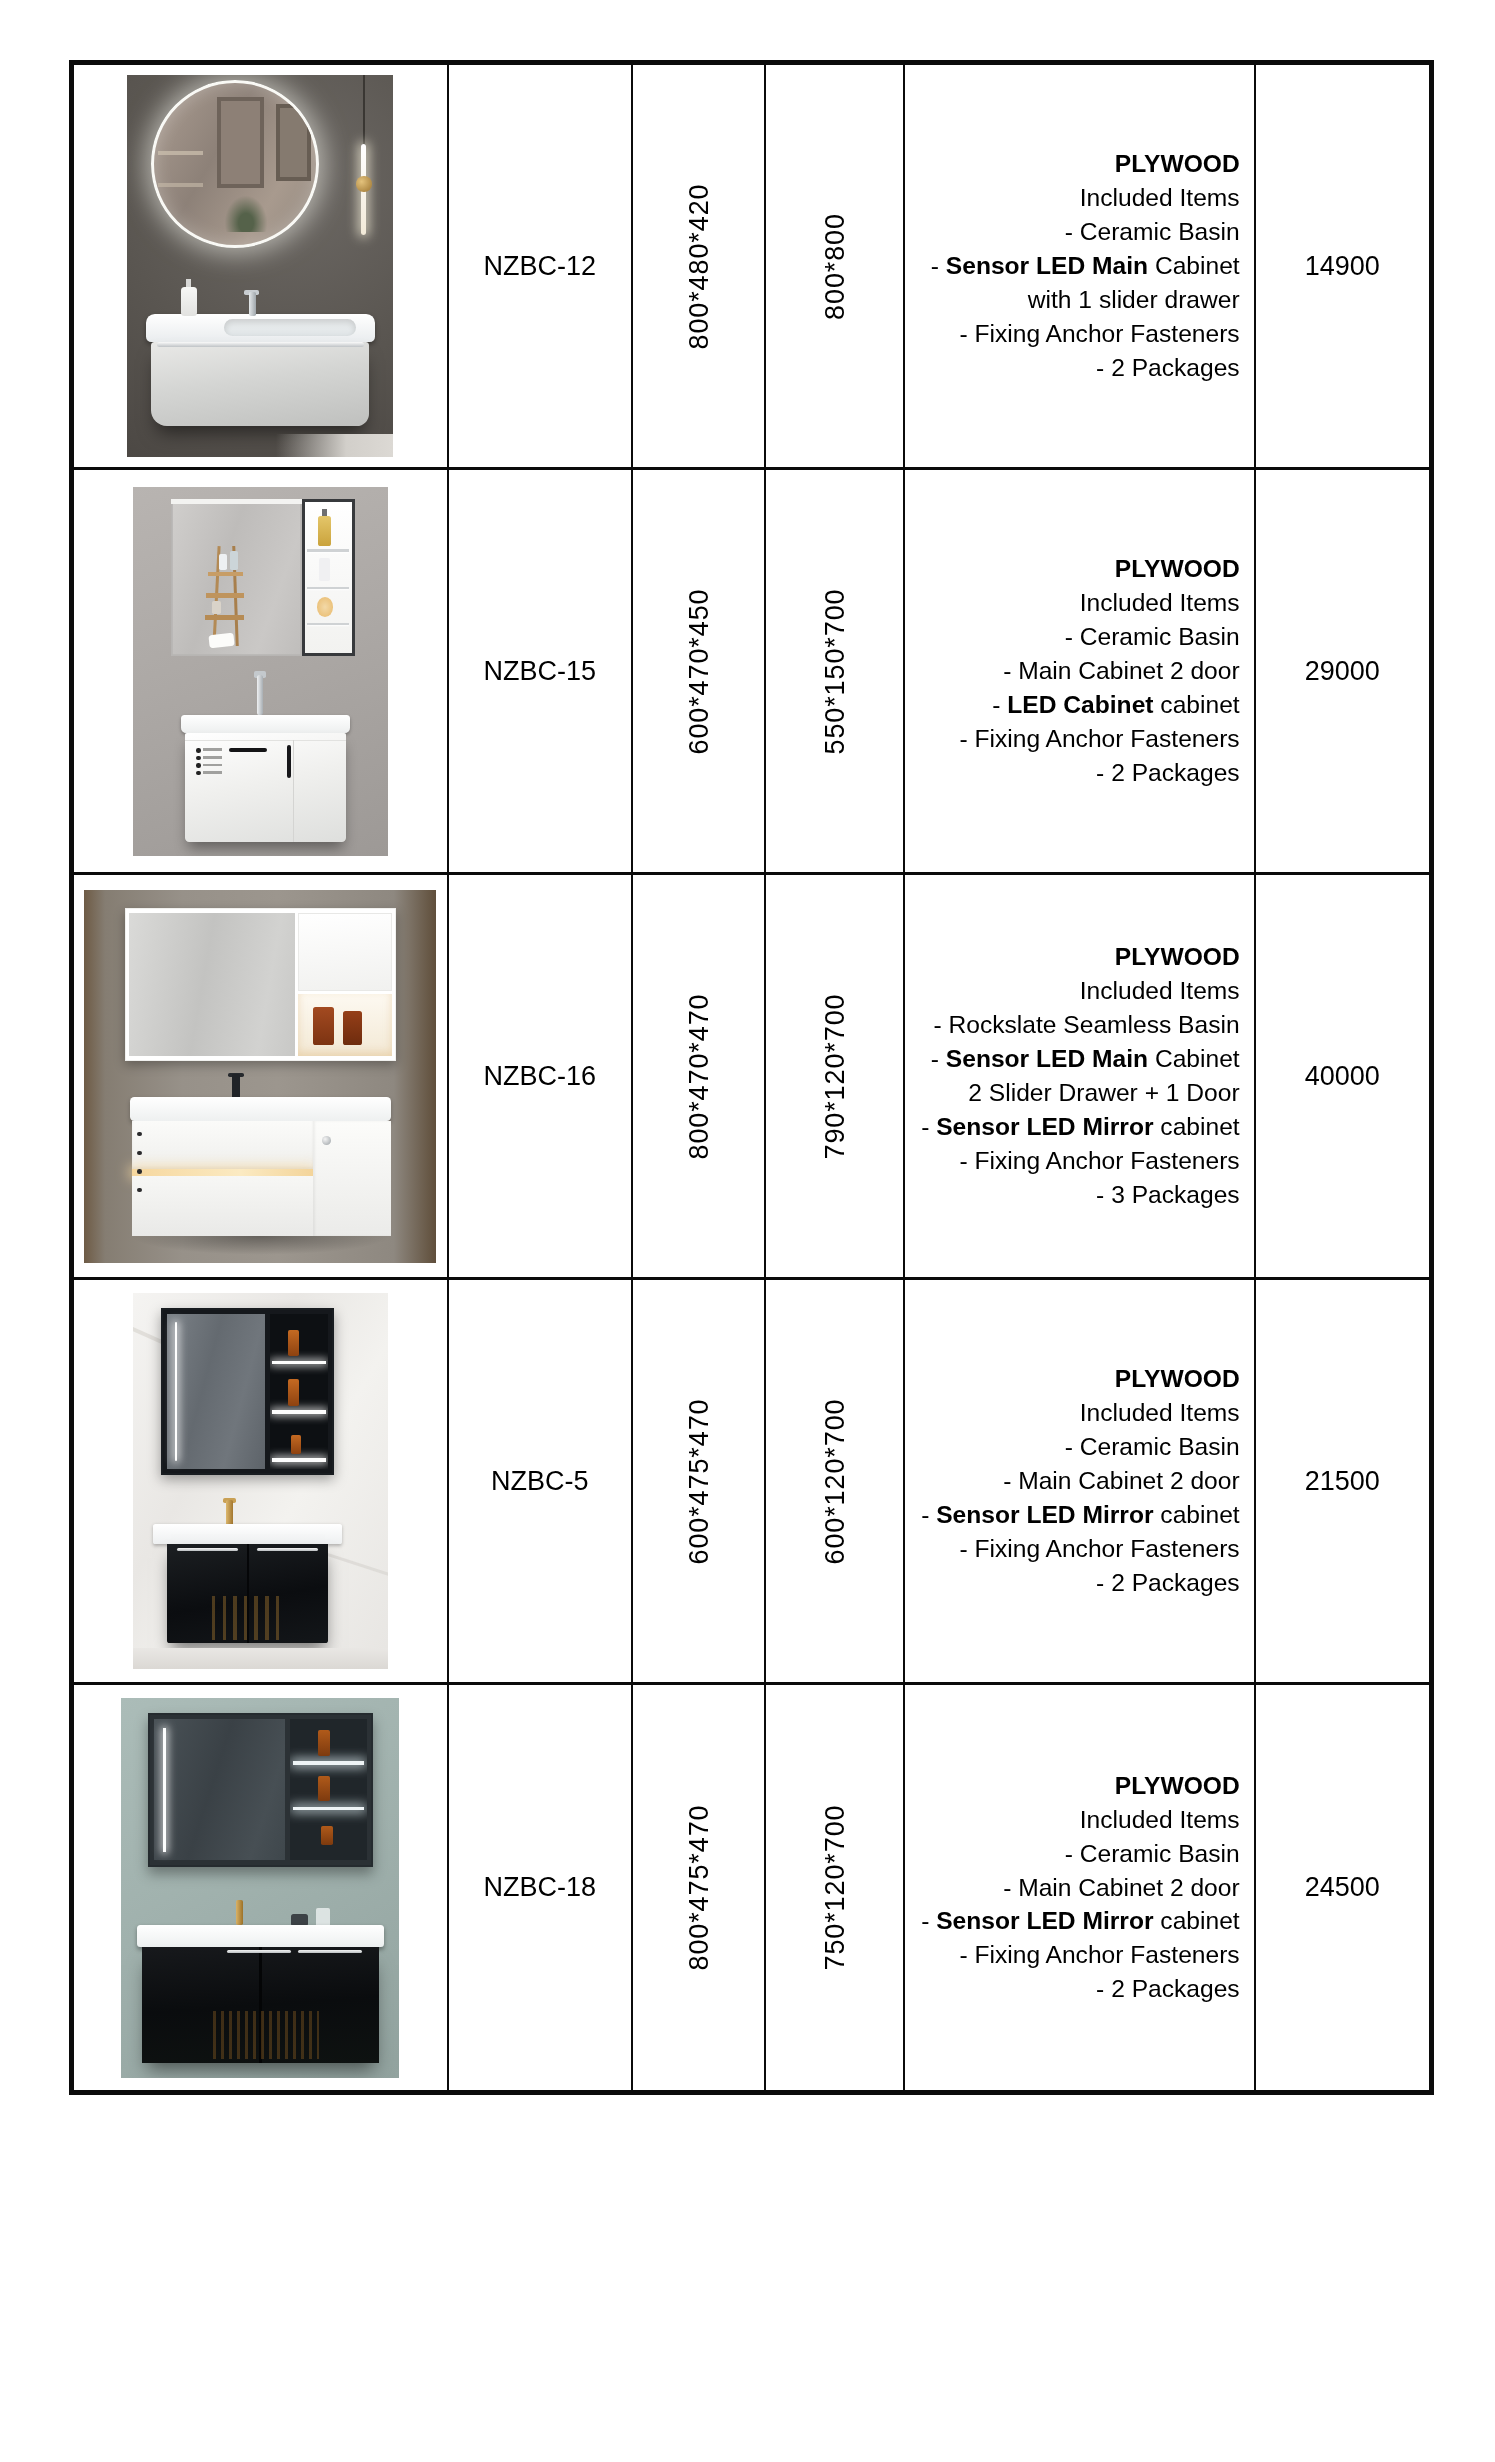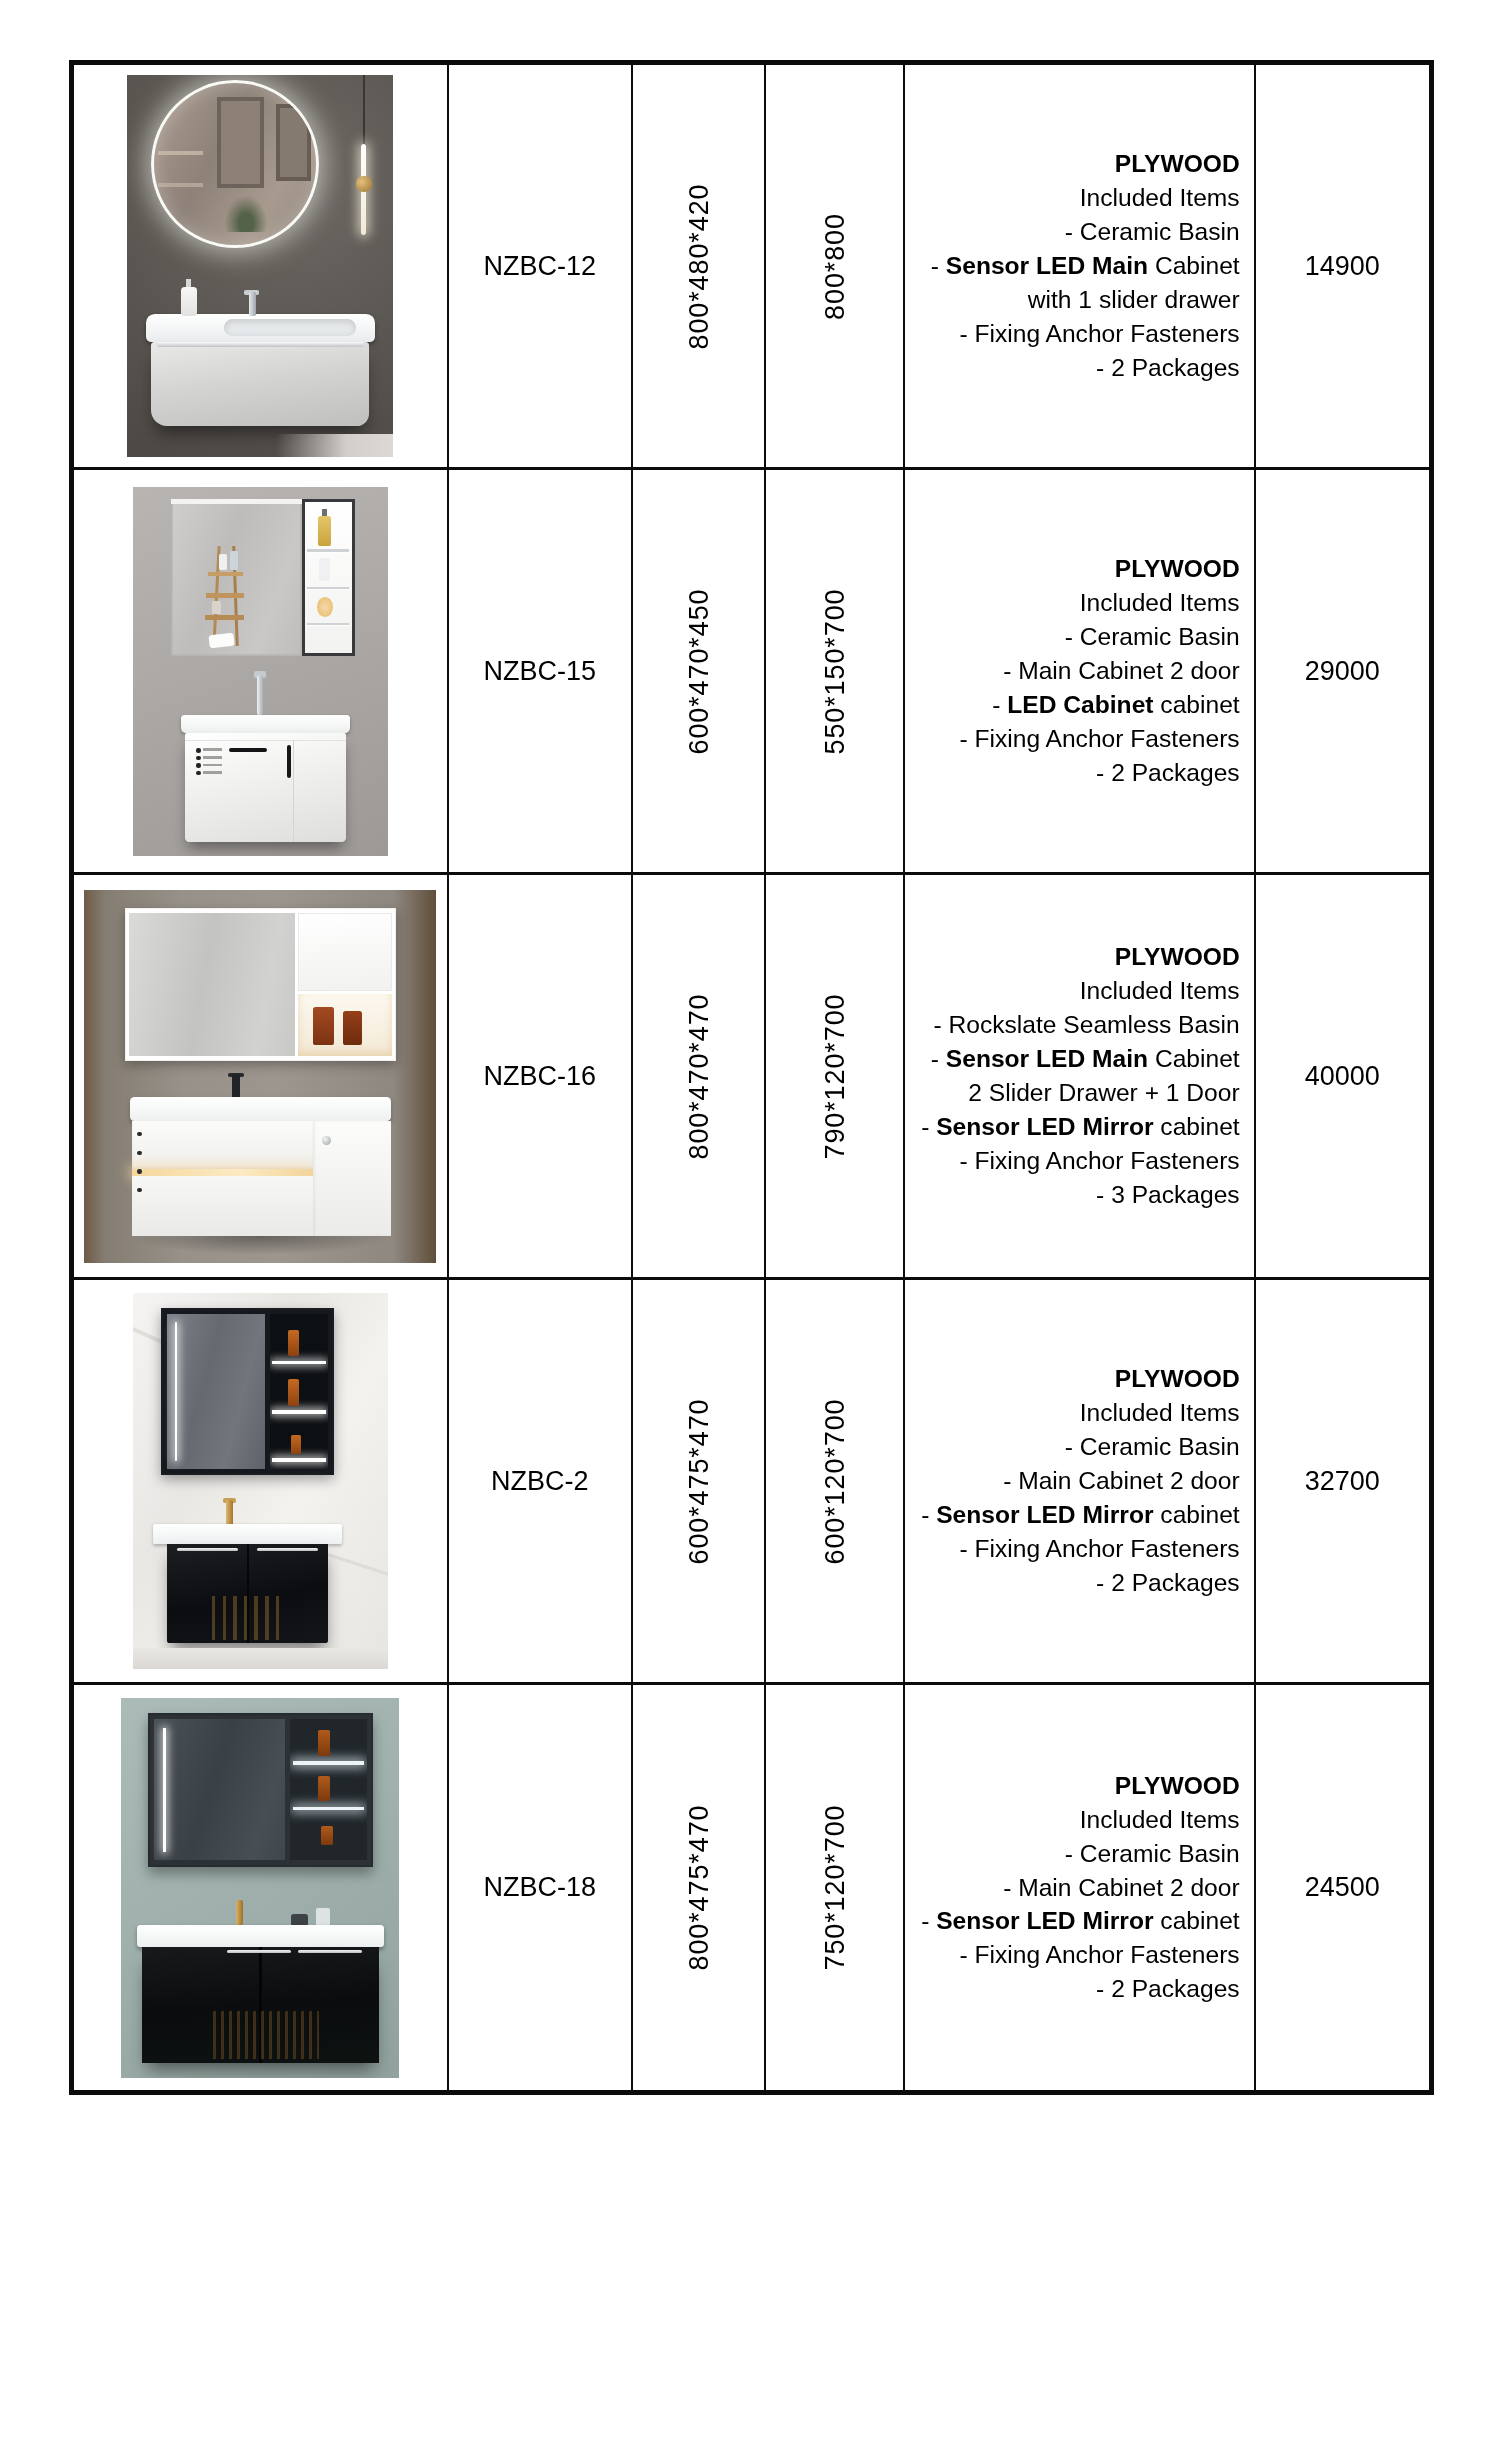--- a/index.html
+++ b/index.html
@@ -399,41 +399,41 @@
           <div class="abs p4-cab">
             <div class="abs p4-seam"></div>
             <div class="abs p4-hl"></div>
             <div class="abs p4-hr"></div>
             <div class="abs p4-gref"></div>
           </div>
           <div class="abs p4-floor"></div>
         </div>
       </div>
       <div class="cell">
-        <span class="model">NZBC-2</span>
+        <span class="model">NZBC-5</span>
       </div>
       <div class="cell">
         <span class="rot">600*475*470</span>
       </div>
       <div class="cell">
         <span class="rot">600*120*700</span>
       </div>
       <div class="cell">
         <div class="desc">
             <div class="dline b">PLYWOOD</div>
             <div class="dline">Included Items</div>
             <div class="dline"><span>-  Ceramic Basin</span></div>
             <div class="dline"><span>-  Main Cabinet 2 door</span></div>
             <div class="dline"><span>- </span><span class="b">Sensor LED Mirror</span><span> cabinet</span></div>
             <div class="dline"><span>-  Fixing Anchor Fasteners</span></div>
             <div class="dline"><span>- 2 Packages</span></div>
           </div>
       </div>
       <div class="cell">
-        <span class="price">32700</span>
+        <span class="price">21500</span>
       </div>
     </div>
 
     <div class="row">
       <div class="cell">
         <div class="photo ph5">
           <div class="abs p5-mc">
             <div class="abs p5-mirror">
               <div class="abs p5-ledv"></div>
             </div>

